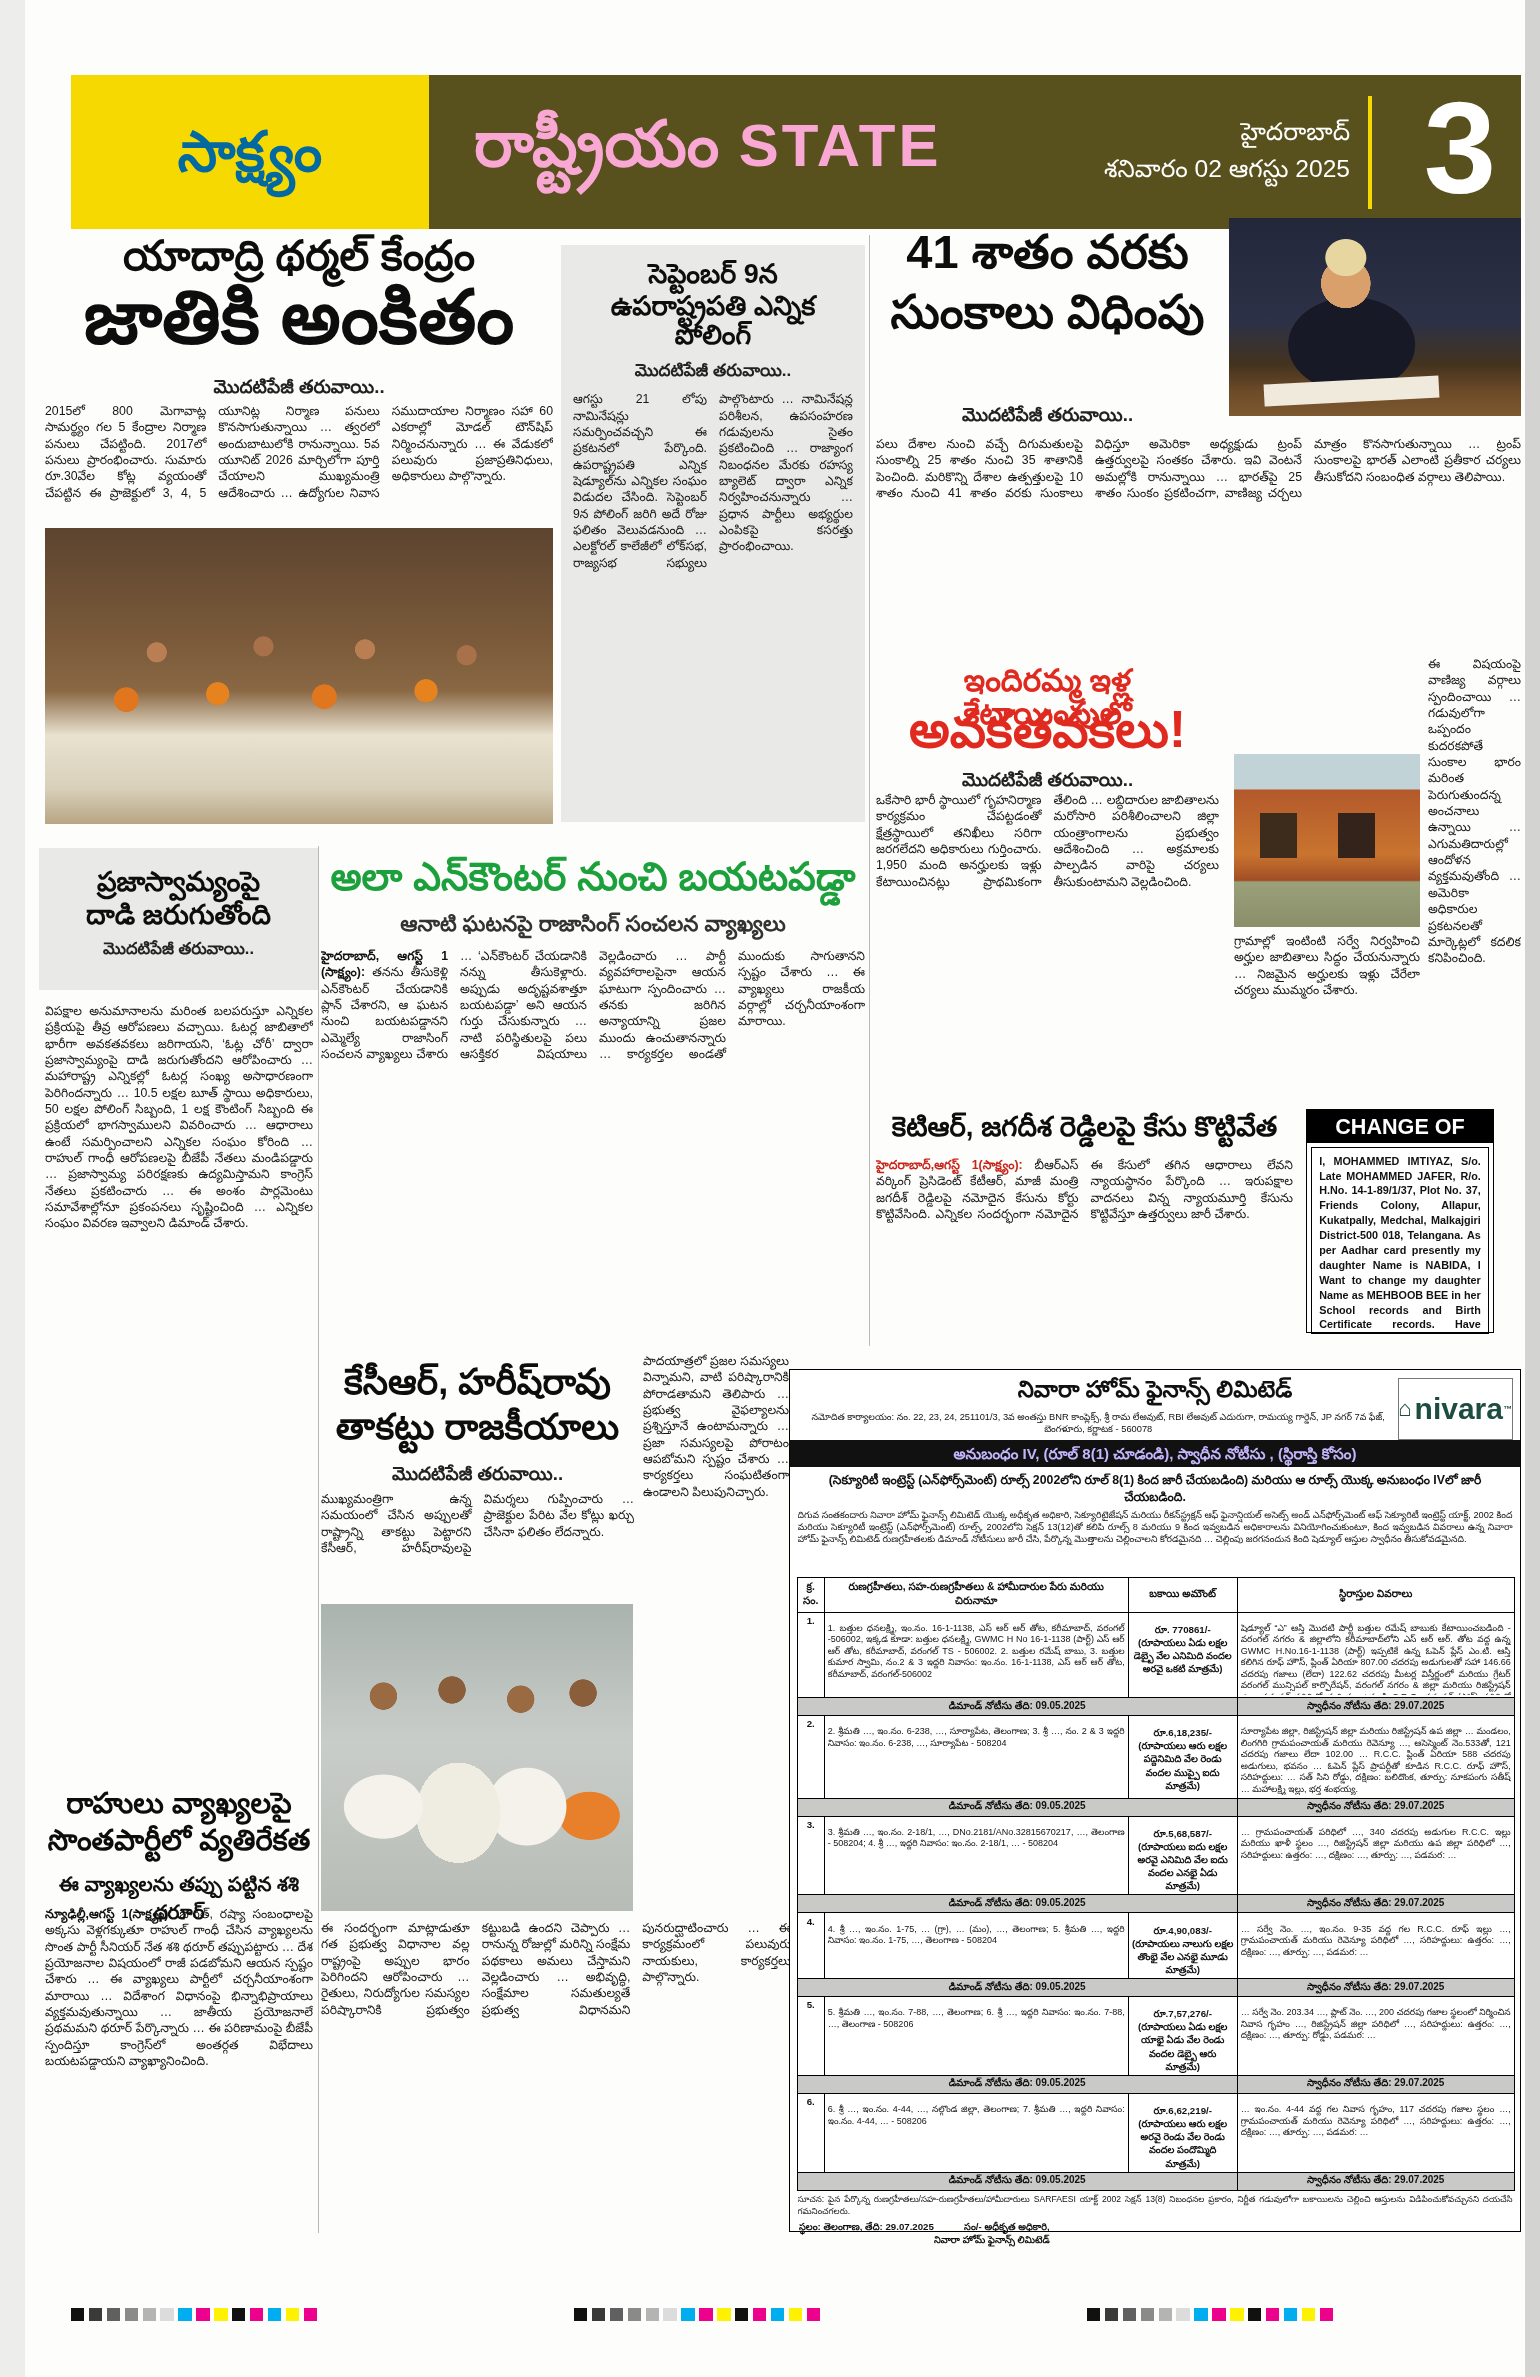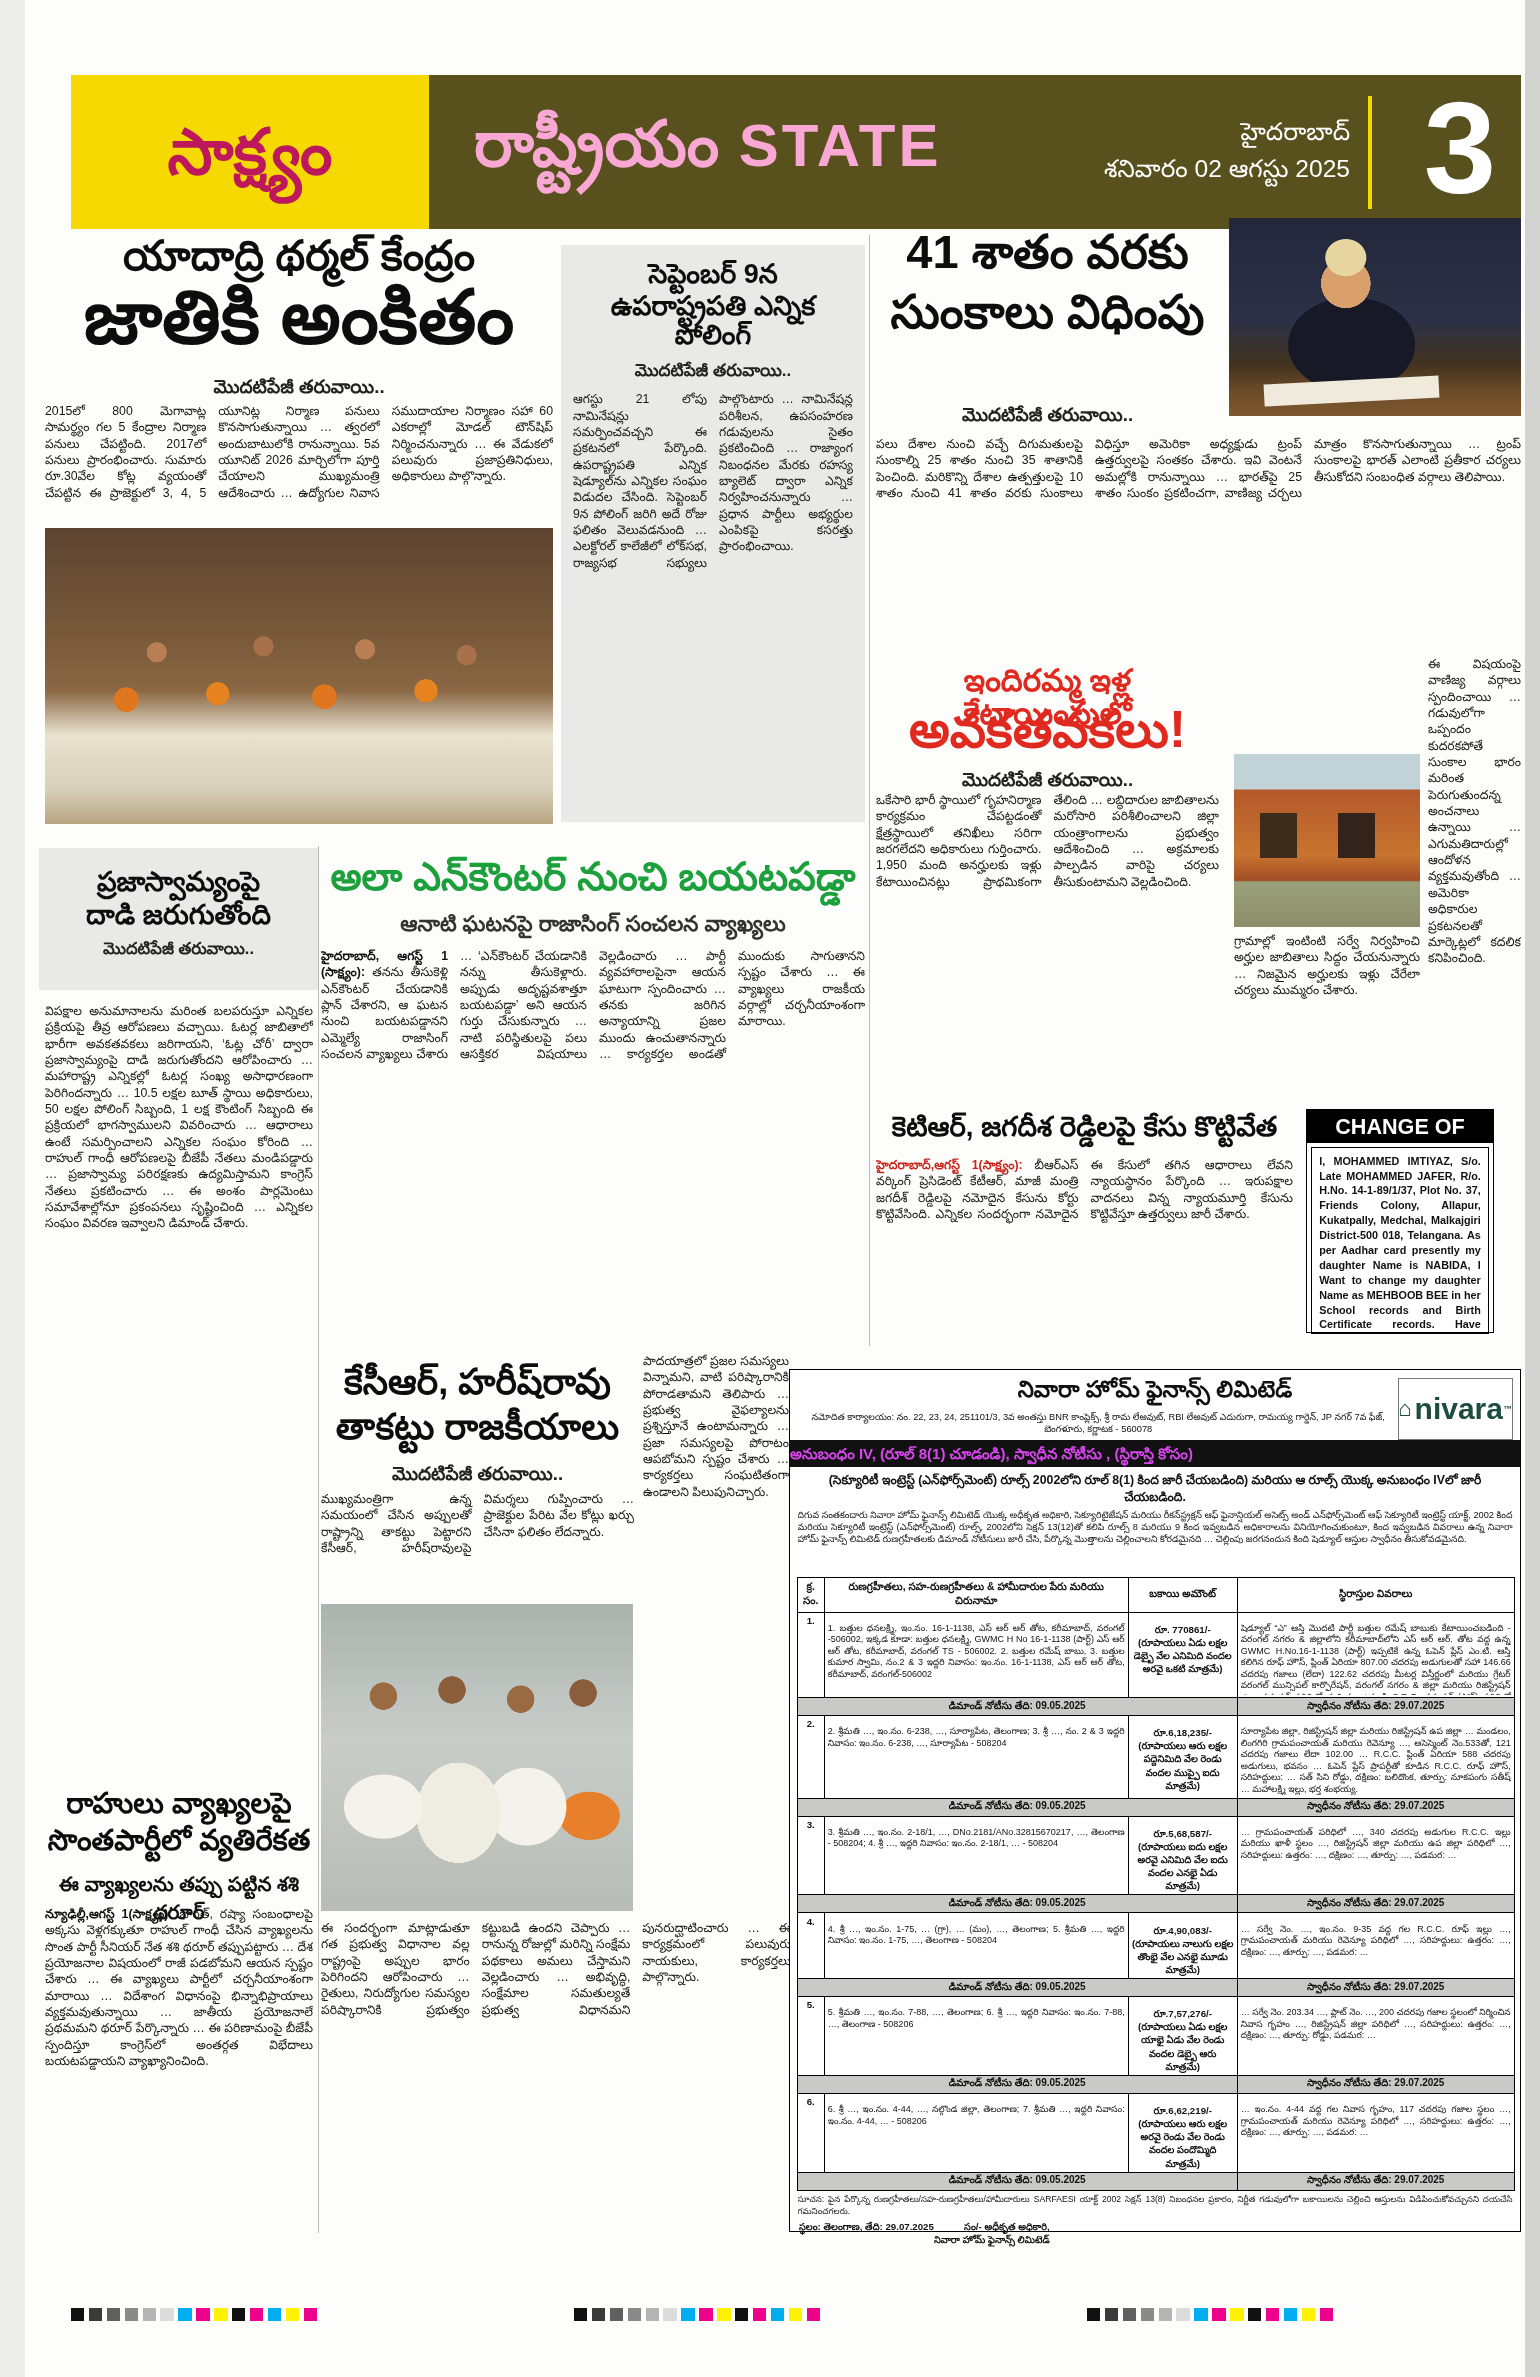--- a/index.html
+++ b/index.html
@@ -5,21 +5,21 @@
   html,body{margin:0;padding:0;background:#ffffff;}
   .page{position:relative;width:1541px;height:2377px;background:#fdfdfb;overflow:hidden;
         font-family:"Liberation Sans","DejaVu Sans",sans-serif;color:#111;}
   .abs{position:absolute;}
   .edge-l{left:0;top:0;width:25px;height:2377px;background:#ededeb;}
   .edge-r{left:1525px;top:0;width:16.4px;height:2377px;background:#d3d3d1;}
 
   
   .mast-yellow{left:71px;top:75px;width:358px;height:154px;background:#f6d900;
     display:flex;align-items:center;justify-content:center;}
-  .mast-logo{font-size:64px;font-weight:900;color:#be185d;line-height:1;}
+  .mast-logo{font-size:56px;font-weight:900;color:#0369a1;line-height:1;}
   .mast-olive{left:429px;top:75px;width:1092px;height:154px;background:#58511d;}
   .mast-section{position:absolute;left:45px;top:50%;transform:translateY(-50%);
     color:#f9a8d4;white-space:nowrap;}
   .mast-section .te{font-size:64px;font-weight:800;}
   .mast-section .en{font-size:60px;font-weight:800;letter-spacing:3px;margin-left:19.4px;}
   .mast-date{position:absolute;right:171px;top:39px;text-align:right;color:#fff;
     font-size:24.6px;line-height:1.5;}
   .mast-vrule{position:absolute;right:149px;top:21px;width:4.5px;height:113px;background:#f6d900;}
   .mast-pageno{position:absolute;right:25px;top:1.5px;font-size:130px;font-weight:900;color:#fff;line-height:1.1;}
 
@@ -79,21 +79,21 @@
 
   
   .notice{border:1.5px solid #000;background:#fff;}
   .n-title{text-align:center;font-size:23px;font-weight:800;padding-top:6px;}
   .n-addr{text-align:center;font-size:9.3px;margin:3px 127px 4.5px 13.4px;line-height:1.3;}
   .n-logo{position:absolute;right:7.5px;top:7.5px;width:113px;height:60px;border:0.7px solid #777;
     display:flex;align-items:center;justify-content:center;font-size:30px;font-weight:bold;
     color:#1d4d40;background:#fff;}
   .n-logo .house{font-size:22.4px;margin-right:3px;}
   .n-logo .tm{font-size:9px;vertical-align:top;}
-  .n-bar{background:#111;color:#d946ef;font-size:15px;font-weight:bold;
+  .n-bar{background:#111;color:#c4b5fd;text-align:center;font-size:15px;font-weight:bold;
     height:27px;line-height:27px;margin-top:3px;}
   .n-rule{text-align:center;font-size:12.3px;font-weight:bold;margin:6px 7.5px 3px;}
   .n-intro{font-size:9.2px;text-align:justify;margin:1.5px 7.5px;line-height:1.3;height:64px;overflow:hidden;}
   .n-table{border-collapse:collapse;width:717px;margin:3px 6.7px 0;table-layout:fixed;}
   .n-table col.c0{width:27px;} .n-table col.c1{width:304px;}
   .n-table col.c2{width:109px;} .n-table col.c3{width:277px;}
   .n-table th{border:0.7px solid #000;font-size:10.4px;font-weight:bold;text-align:center;padding:3px 2.2px;}
   .n-table td{border:0.7px solid #000;vertical-align:top;padding:2.2px 3px;}
   .cw{max-height:72px;overflow:hidden;font-size:9px;line-height:1.28;text-align:justify;margin-top:8px;}
   .amt{font-size:9.7px;line-height:1.35;text-align:center;font-weight:bold;}

